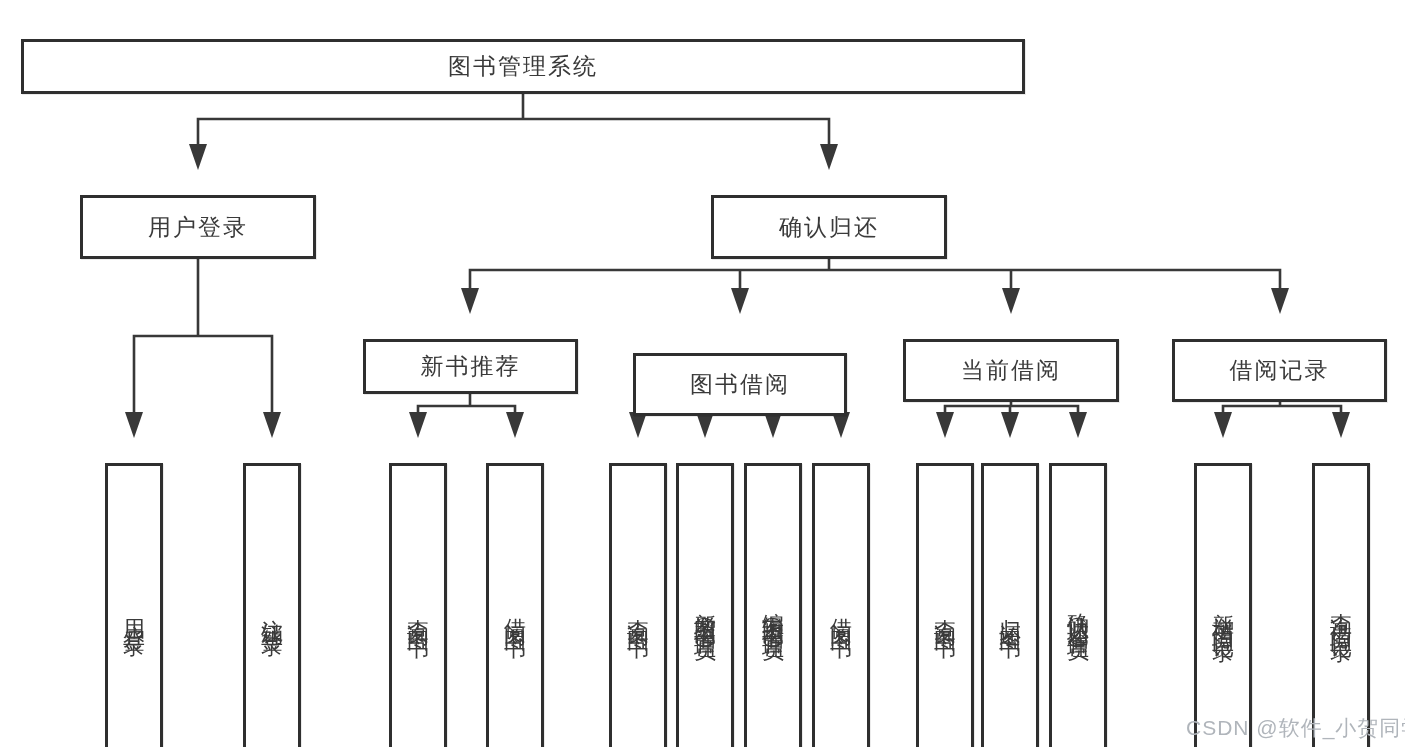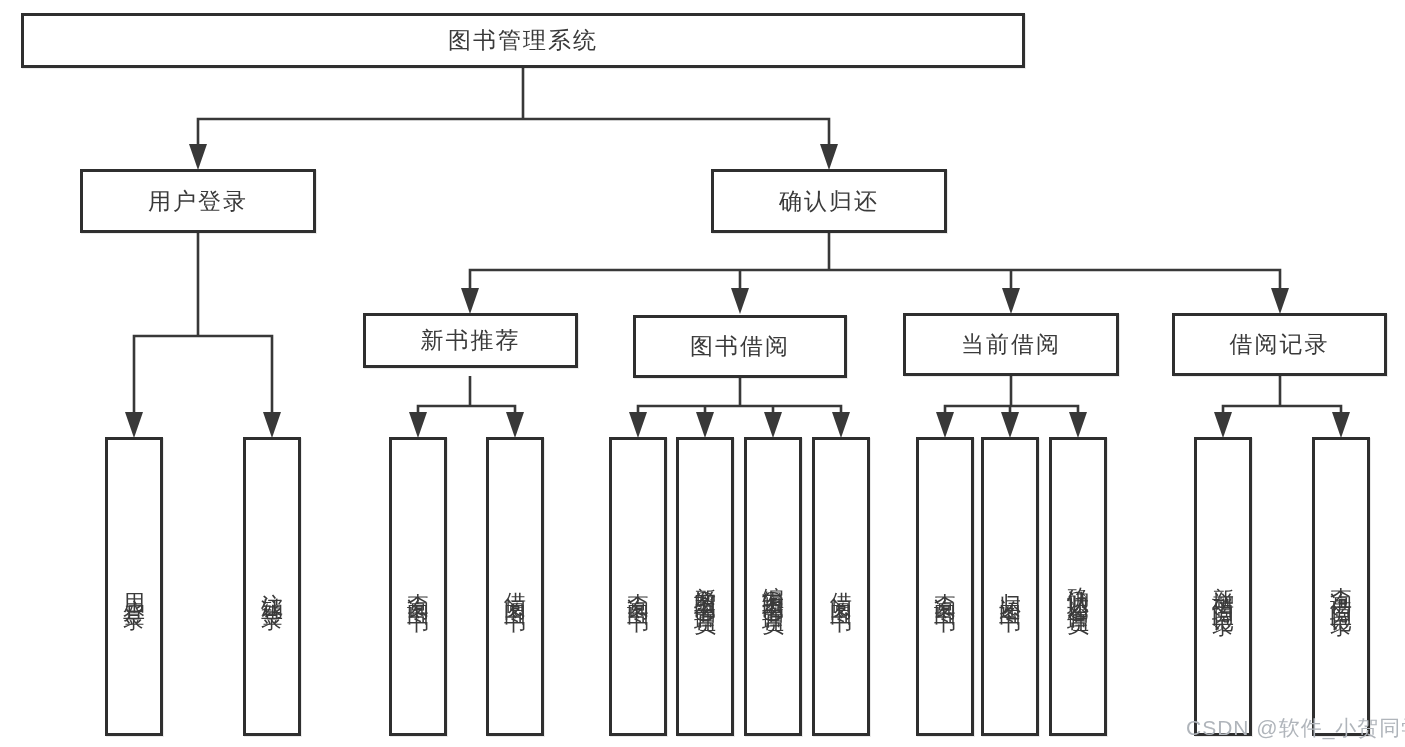--- a/index.html
+++ b/index.html
@@ -34,20 +34,21 @@
   .node {
     position: absolute;
     box-sizing: border-box;
     background: #ffffff;
     border: 3px solid #2f2f2f;
     display: flex;
     align-items: center;
     justify-content: center;
     color: #3a3a3a;
     box-shadow: 1px 1px 0 rgba(0,0,0,0.08);
+    margin-top: 26px;
   }
   .node .lbl {
     font-size: 23px;
     letter-spacing: 2px;
     white-space: nowrap;
   }
   .leaf .lbl {
     writing-mode: vertical-rl;
     text-orientation: mixed;
     font-size: 22px;
@@ -131,21 +132,21 @@
   <div class="node" style="left:80px; top:169px; width:236px; height:64px;">
     <span class="lbl">用户登录</span>
   </div>
   <div class="node" style="left:711px; top:169px; width:236px; height:64px;">
     <span class="lbl">确认归还</span>
   </div>
 
   <div class="node" style="left:363px; top:313px; width:215px; height:55px;">
     <span class="lbl">新书推荐</span>
   </div>
-  <div class="node" style="left:633px; top:315px; width:214px; height:63px;">
+  <div class="node" style="left:633px; top:327px; width:214px; height:63px;">
     <span class="lbl">图书借阅</span>
   </div>
   <div class="node" style="left:903px; top:313px; width:216px; height:63px;">
     <span class="lbl">当前借阅</span>
   </div>
   <div class="node" style="left:1172px; top:313px; width:215px; height:63px;">
     <span class="lbl">借阅记录</span>
   </div>
 
   <div class="node leaf" style="left:105px; top:437px; width:58px; height:299px;">

